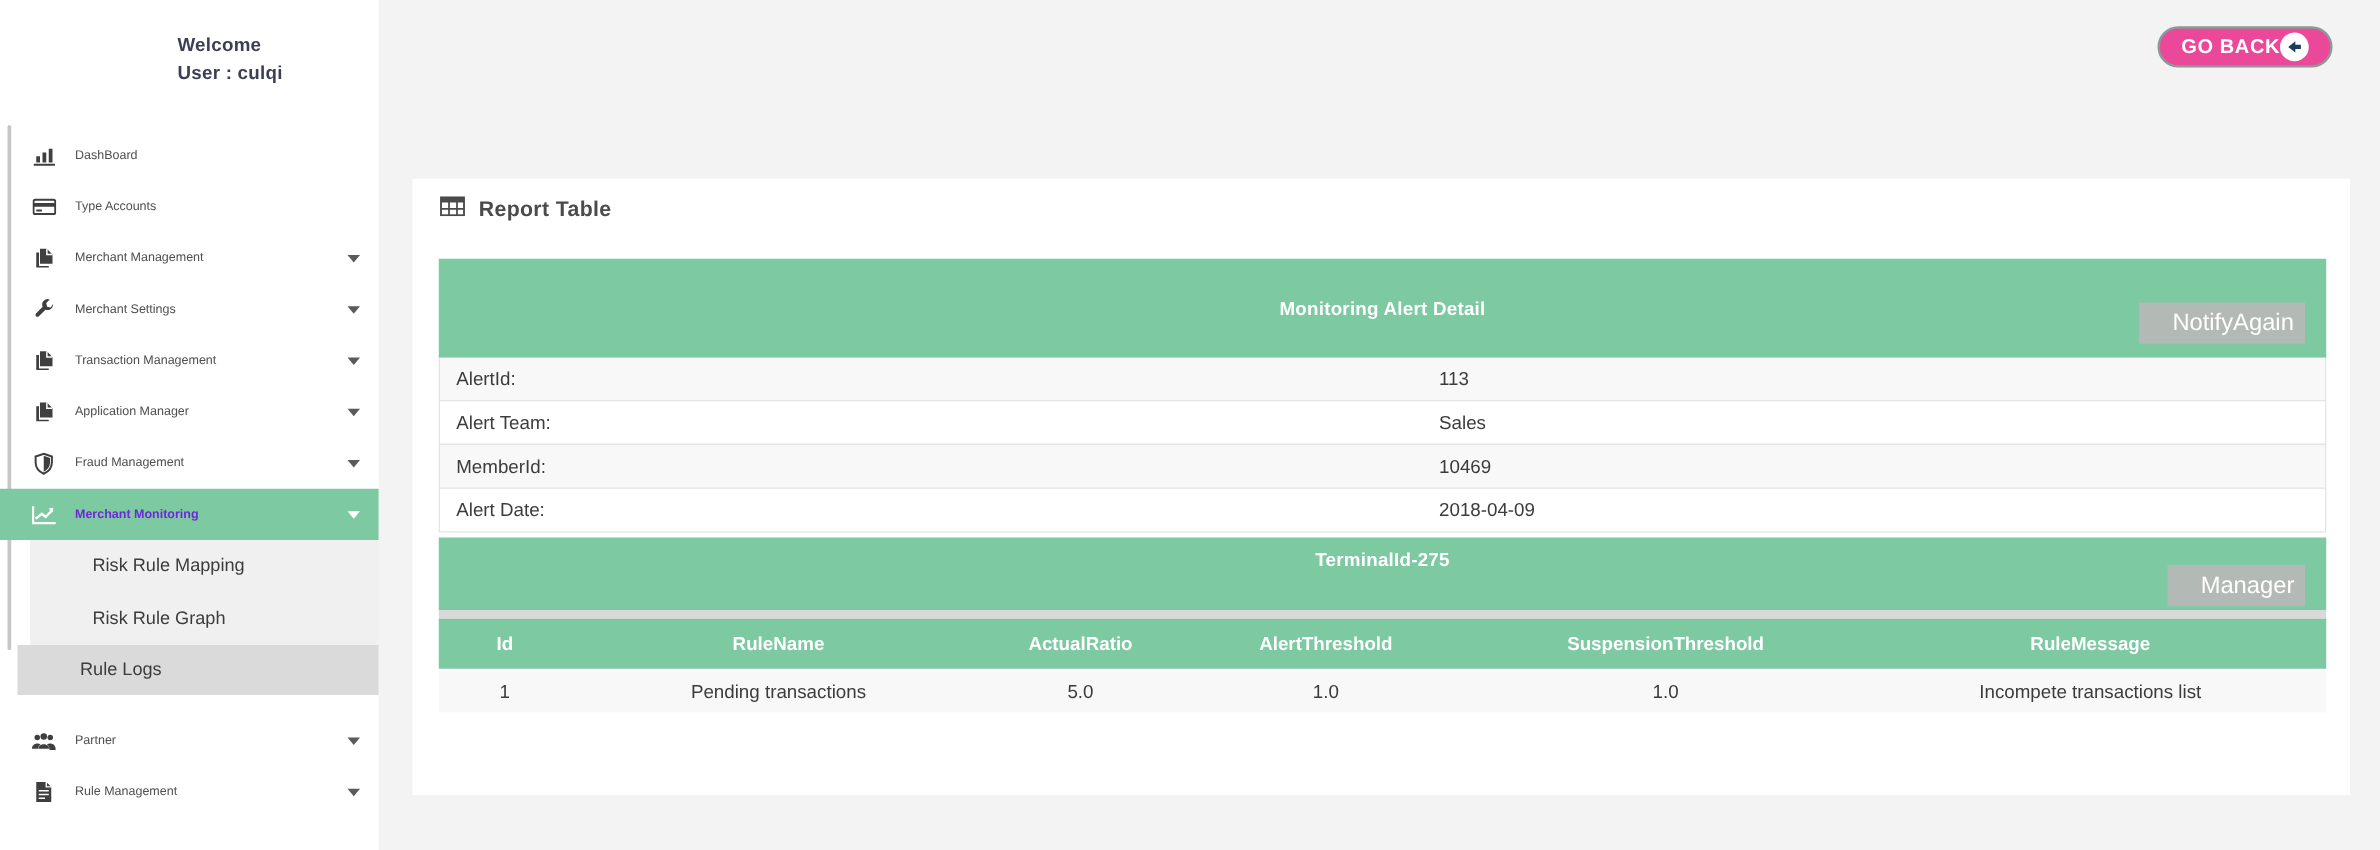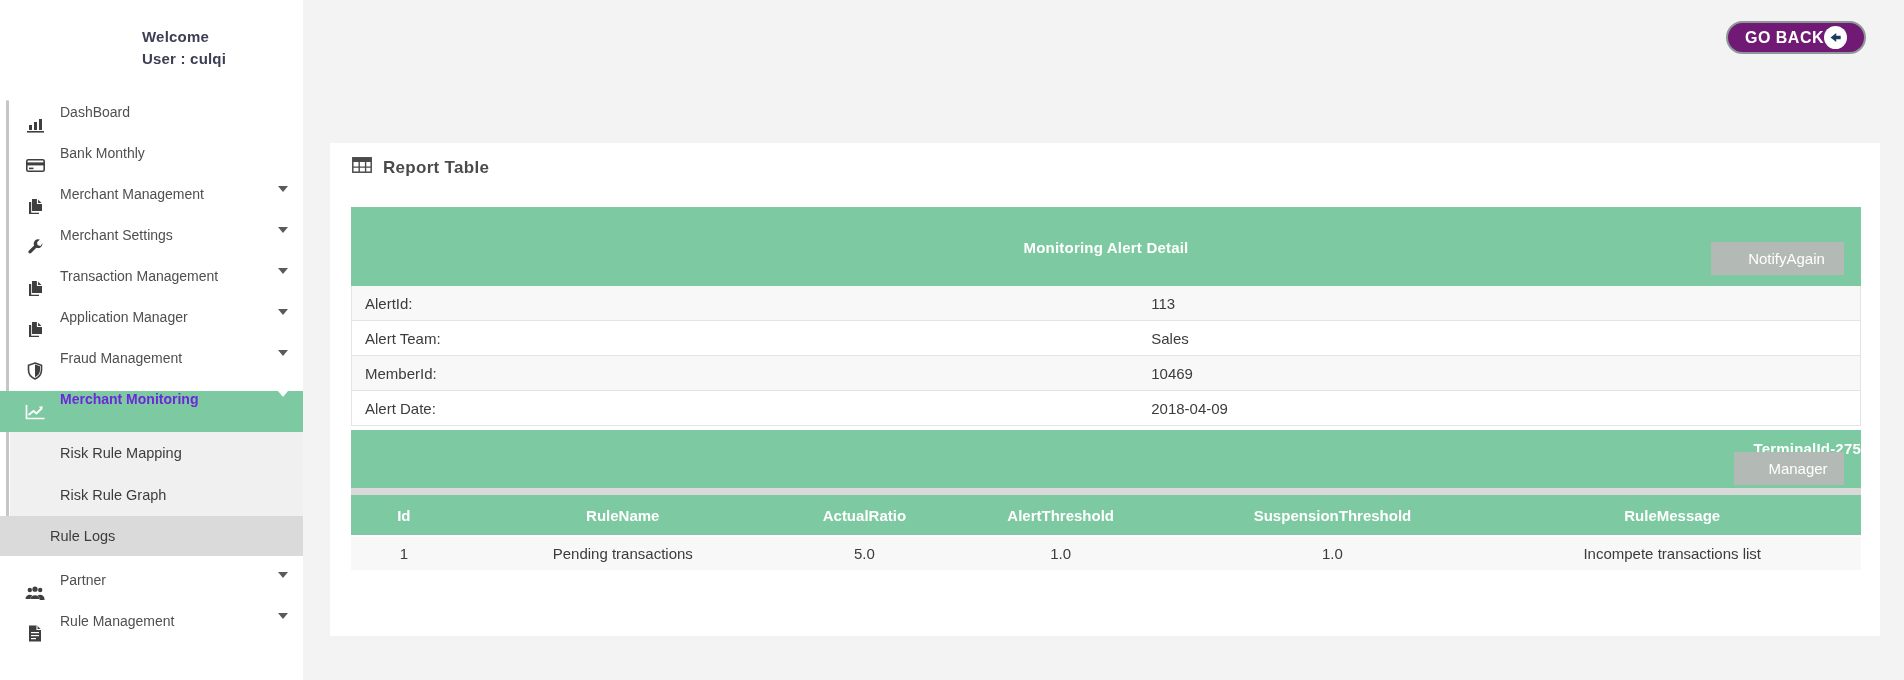--- a/index.html
+++ b/index.html
@@ -5,47 +5,47 @@
   * { margin:0; padding:0; box-sizing:border-box; }
   html,body { width:1904px; height:680px; }
   body { font-family:"Liberation Sans","DejaVu Sans",sans-serif; background:#f3f3f3; overflow:hidden; }
   .screen { position:relative; width:1904px; height:680px; }
 
   
   .sidebar { position:absolute; left:0; top:0; width:303px; height:680px; background:#ffffff; }
   .welcome { position:absolute; left:142px; top:26px; font-size:15px; font-weight:bold; color:#3d3d55; line-height:1.45; letter-spacing:.2px; }
   .menu-scrollbar { position:absolute; left:6px; top:100px; width:3px; height:420px; background:#c6c6c6; border-radius:2px; }
   .menu { position:absolute; top:104px; left:0; width:100%; }
-  .mi { height:41px; display:flex; padding-left:24px; gap:14px; font-size:14px; color:#4f4f4f; cursor:pointer; }
+  .mi { height:41px; display:flex; align-items:center; padding-left:24px; gap:14px; font-size:10px; color:#4f4f4f; cursor:pointer; }
   .mi .ico { width:22px; display:flex; justify-content:center; align-items:center; }
   .caret { width:0; height:0; border-left:5px solid transparent; border-right:5px solid transparent; border-top:6px solid #5a5a5a; margin-left:auto; margin-right:15px; }
   .mi.active { background:#7dc9a2; color:#6d28d9; font-weight:bold; }
   .mi.active .caret { border-top-color:#ffffff; }
-  .submenu { background:#f0f0f0; margin-left:10px; }
+  .submenu { background:#f0f0f0; margin-left:24px; }
   .smi { height:42px; display:flex; align-items:center; padding-left:50px; font-size:14.5px; color:#3c3c3c; cursor:pointer; }
   .smi.selected { background:#dadada; margin-left:-10px; height:40px; }
   .menu-gap { height:16px; }
 
   
   .main { position:absolute; left:303px; top:0; right:0; bottom:0; background:#f3f3f3; }
-  .go-back { position:absolute; top:21px; right:38px; width:140px; height:33px; border-radius:17px; background:#701a75; border:2px solid #8d9899; color:#ffffff; font-family:inherit; font-size:16px; font-weight:bold; letter-spacing:.5px; display:flex; align-items:center; justify-content:center; gap:0; cursor:pointer; }
+  .go-back { position:absolute; top:21px; right:38px; width:140px; height:33px; border-radius:17px; background:#ec4899; border:2px solid #8d9899; color:#ffffff; font-family:inherit; font-size:16px; font-weight:bold; letter-spacing:.5px; display:flex; align-items:center; justify-content:center; gap:0; cursor:pointer; }
   .gb-circle { width:23px; height:23px; border-radius:50%; background:#ffffff; display:flex; align-items:center; justify-content:center; }
 
   .card { position:absolute; left:27px; top:143px; width:1550px; height:493px; background:#ffffff; }
   .card-title { position:absolute; left:22px; top:14px; display:flex; align-items:center; gap:11px; font-size:17px; font-weight:bold; color:#4b4b4b; letter-spacing:.3px; }
 
   .table-area { position:absolute; left:21px; top:64px; width:1510px; }
 
   .sec-header { position:relative; background:#7dc9a2; }
   .sec-header.h1 { height:79px; }
   .sec-header.h2 { height:58px; margin-top:4px; }
   .sec-title { text-align:center; color:#ffffff; font-weight:bold; font-size:15px; letter-spacing:.2px; }
   .h1 .sec-title { padding-top:32px; }
-  .h2 .sec-title { padding-top:10px;text-align:right; }
-  .sec-btn { position:absolute; right:17px; width:133px; height:33px; background:#b3b9b5; border:none; color:#ffffff; font-family:inherit; font-size:15px; cursor:pointer;padding-left:18px; }
+  .h2 .sec-title { padding-top:10px; }
+  .sec-btn { position:absolute; right:17px; width:133px; height:33px; background:#b3b9b5; border:none; color:#ffffff; font-family:inherit; font-size:19px; cursor:pointer;padding-left:18px; }
   .h1 .sec-btn { bottom:11px; }
   .h2 .sec-btn { bottom:3px; width:110px; }
 
   .drow { height:36px; display:flex; align-items:center; border:1px solid #e4e4e4; margin-top:-1px; font-size:15px; color:#3c3c3c; }
   .drow:nth-child(even) { background:#f8f8f8; }
   .drow:nth-child(odd) { background:#ffffff; }
   .dlabel { width:53%; padding-left:13px; }
   .dvalue { flex:1; }
 
   .spacer { height:7px; background:#d9d9d9; }
@@ -81,21 +81,21 @@
       </div>
 
       <div class="mi">
         <span class="ico">
           <svg width="19" height="15" viewBox="0 0 19 15">
               <rect x="0.8" y="1.8" width="17.4" height="11.4" rx="1.5" fill="none" stroke="#3f3f3f" stroke-width="1.6"></rect>
               <rect x="1" y="4.4" width="17" height="3" fill="#3f3f3f"></rect>
               <rect x="3" y="9.6" width="4.5" height="1.6" fill="#3f3f3f"></rect>
             </svg>
         </span>
-        <span class="lbl">Bank Monthly</span>
+        <span class="lbl">Type Accounts</span>
       </div>
 
       <div class="mi">
         <span class="ico">
           <svg width="17" height="17" viewBox="0 0 17 17">
               <path d="M5 1h5.5L15 5.5V13H5V1z" fill="#3f3f3f"></path>
               <path d="M10.5 1v4.5H15" fill="none" stroke="#ffffff" stroke-width="1.2"></path>
               <path d="M2 4h2.2v10.8H12V16H2V4z" fill="#3f3f3f"></path>
             </svg>
         </span>

